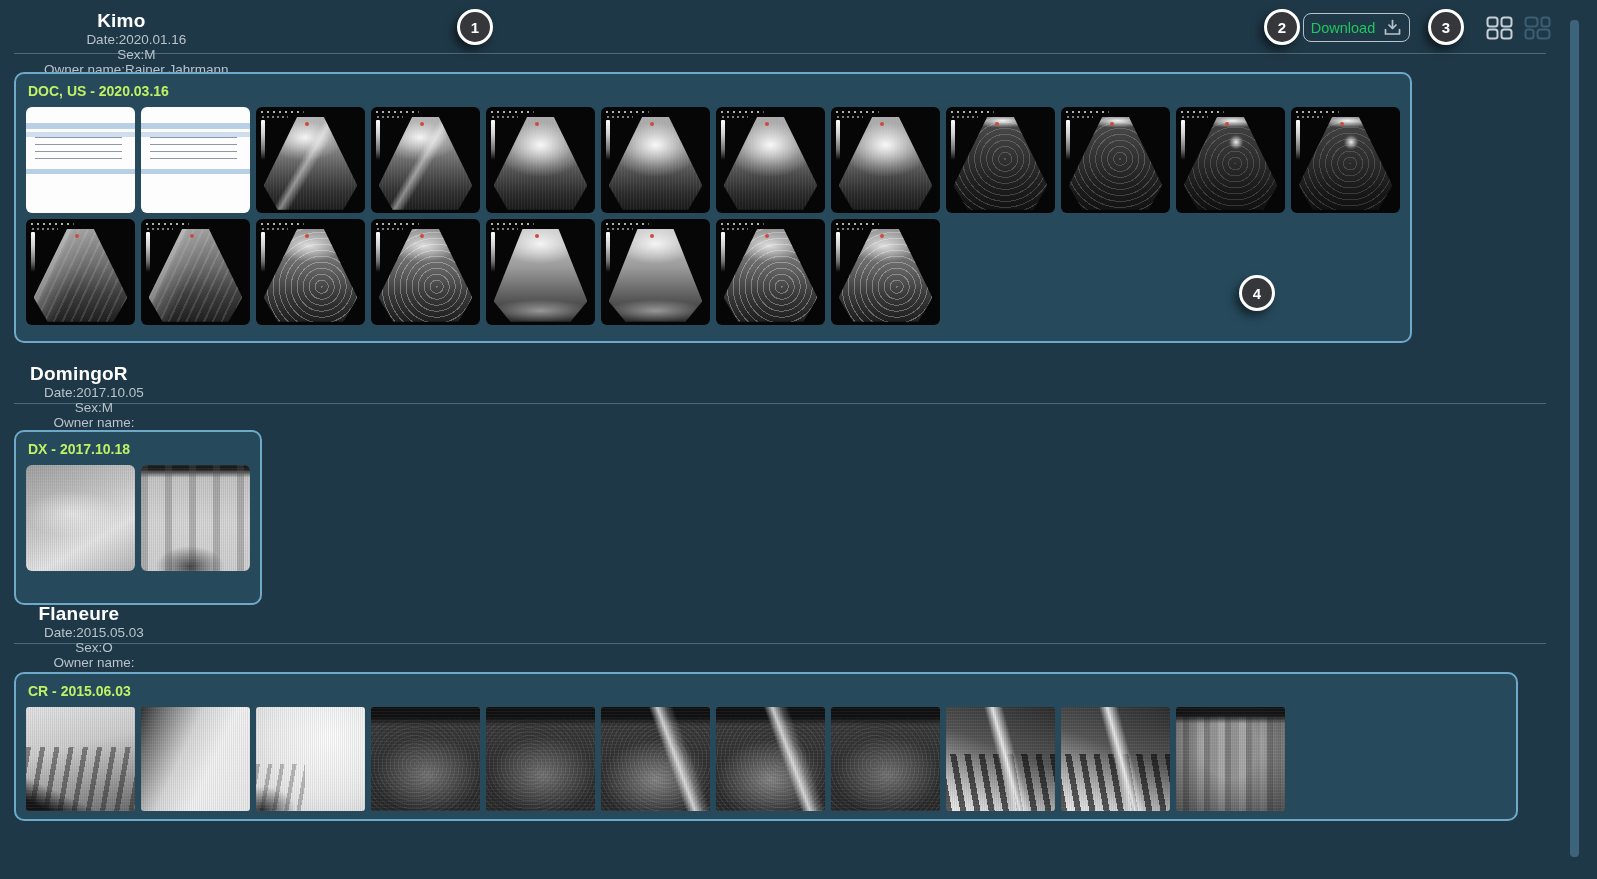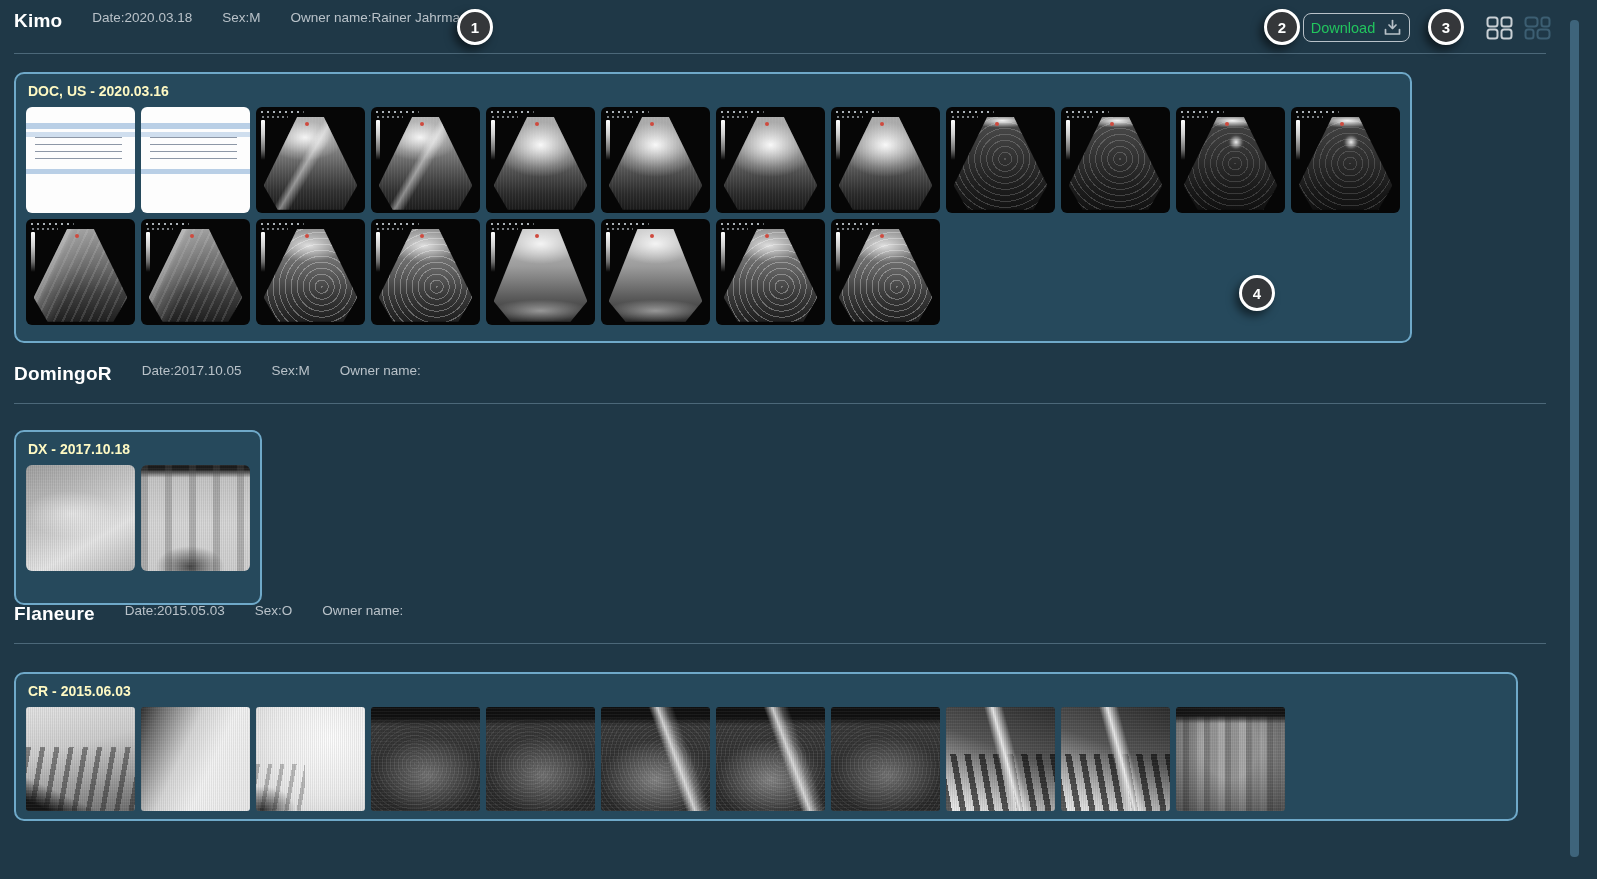--- a/index.html
+++ b/index.html
@@ -1,39 +1,39 @@
 <!DOCTYPE html>
 <html><head>
 <meta charset="utf-8">
 <style>
   html,body{margin:0;padding:0;background:#1f3847;}
   #app{position:relative;width:1597px;height:879px;background:#1f3847;
        font-family:"Liberation Sans",sans-serif;overflow:hidden;color:#fff;}
 
   
-  .patient-header{position:absolute;left:14px;display:flex;align-items:flex-start;height:34px;}
+  .patient-header{position:absolute;left:14px;display:flex;align-items:center;height:34px;flex-direction:column;}
   .pname{font-size:19px;font-weight:bold;color:#fff;letter-spacing:.2px;}
   .meta{margin-left:30px;font-size:13.5px;color:#b9c2c9;display:flex;white-space:pre;}
   .hr{position:absolute;left:14px;width:1532px;height:1px;background:rgba(151,185,203,.38);}
 
   
   .badge{position:absolute;width:30px;height:30px;border-radius:50%;background:#35373a;
          border:3px solid #fff;box-shadow:-4px 5px 8px rgba(0,0,0,.5);
          display:flex;align-items:center;justify-content:center;
          font-size:15px;font-weight:bold;color:#fff;z-index:5;}
   .dl-btn{position:absolute;left:1303px;top:13px;width:107px;height:29px;box-sizing:border-box;
           border:1.5px solid #b9c2c9;border-radius:8px;background:transparent;
           display:flex;align-items:center;justify-content:center;gap:8px;cursor:pointer;}
   .dl-btn span{font-size:14.5px;color:#22c55e;}
   .view-toggles{position:absolute;left:1486px;top:16px;display:flex;gap:11px;align-items:center;}
 
   
   .panel{position:absolute;box-sizing:border-box;background:#26495c;
          border:2px solid #6fa9c9;border-radius:10px;}
-  .panel-title{margin:9px 0 8px 12px;font-size:14px;font-weight:bold;color:#fef9c3;}
+  .panel-title{margin:9px 0 8px 12px;font-size:14px;font-weight:bold;color:#bef264;}
   .thumbs{display:flex;flex-wrap:wrap;gap:6px;padding:0 10px;}
   .panel-us{left:14px;top:72px;width:1398px;height:271px;}
   .panel-dx{left:14px;top:430px;width:248px;height:175px;}
   .panel-cr{left:14px;top:672px;width:1504px;height:149px;}
 
   
   .thumb{position:relative;flex:0 0 auto;width:109px;height:106px;border-radius:6px;
          background:#060606;overflow:hidden;cursor:pointer;}
 
   
@@ -140,21 +140,21 @@
   .scroll-thumb{position:absolute;left:1570px;top:20px;width:9px;height:837px;
                 border-radius:4px;background:#3e647b;cursor:pointer;}
 </style>
 </head>
 <body>
 
 <div id="app">
 
   <div class="patient-header" style="top:10px;">
     <span class="pname">Kimo</span>
-    <span class="meta"><span>Date:</span><span>2020.03.18</span></span>
+    <span class="meta"><span>Date:</span><span>2020.01.16</span></span>
     <span class="meta"><span>Sex:</span><span>M</span></span>
     <span class="meta"><span>Owner name:</span><span>Rainer Jahrmann</span></span>
   </div>
 
   <div class="badge" style="left:457px;top:9px;">1</div>
   <div class="badge" style="left:1264px;top:9px;">2</div>
   <div class="dl-btn">
     <span>Download</span>
     <svg width="19" height="17" viewBox="0 0 19 17">
       <g fill="none" stroke="#b9c2c9" stroke-width="1.7" stroke-linecap="round" stroke-linejoin="round">

